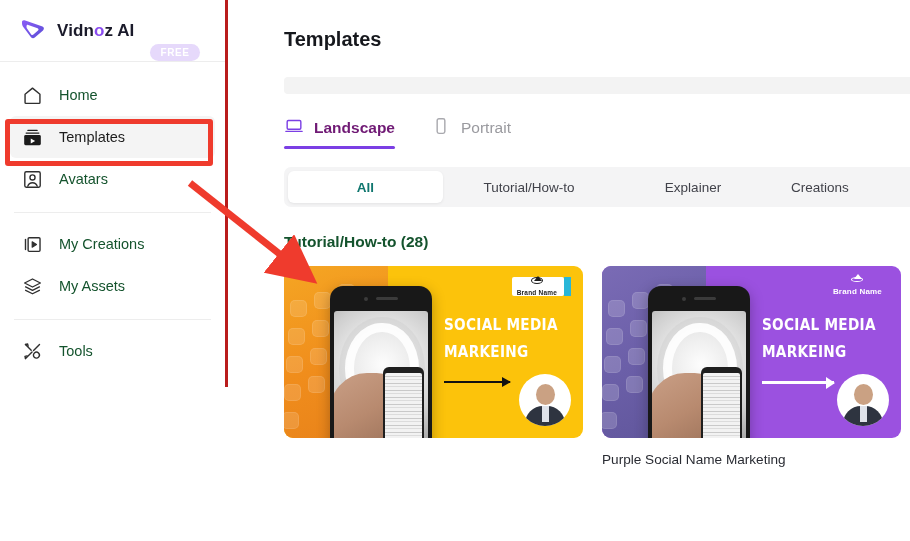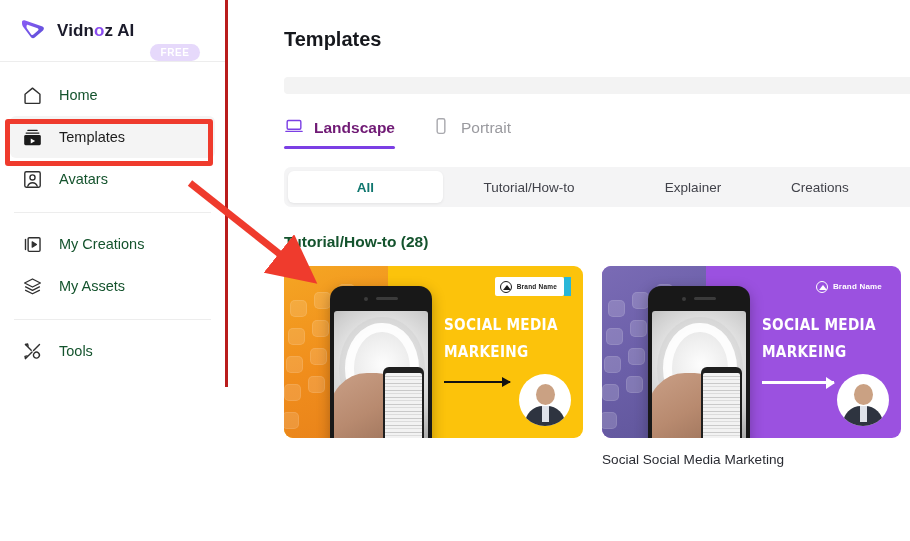--- a/index.html
+++ b/index.html
@@ -226,21 +226,21 @@
     content: ""; position: absolute; left: 50%; top: 0; width: 7px; height: 16px;
     margin-left: -3.5px; background: #dfe3ea;
   }
 
   .th-brand {
     position: absolute; right: 12px; top: 11px;
     display: flex; align-items: center;
   }
   .th-brand .chip {
     background: #ffffff; height: 19px; border-radius: 2px;
-    display: flex; align-items: center; gap: 5px; padding: 0 7px 0 5px;
+    display: flex; align-items: center; gap: 5px; padding: 0 7px 0 5px; flex-direction: column;
   }
   .th-brand .chip .bico {
     width: 12px; height: 12px; border-radius: 50%;
     border: 1.3px solid #1b1b1b; position: relative;
   }
   .th-brand .chip .bico::after {
     content: ""; position: absolute; left: 2px; bottom: 2px;
     width: 0; height: 0; border-left: 4px solid transparent;
     border-right: 4px solid transparent; border-bottom: 5px solid #1b1b1b;
   }
@@ -491,21 +491,21 @@
           <div class="th-title">
             <div>Social Media</div>
             <div>Markeing</div>
           </div>
           <div class="th-arrow"></div>
           <div class="th-avatar">
             <span class="head"></span>
             <span class="body"></span>
           </div>
         </div>
-        <div class="card-caption">Social Social Media Marketing</div>
+        <div class="card-caption">Purple Social Name Marketing</div>
       </div>
     </div>
   </main>
 
   <div class="anno-box"></div>
   <svg class="anno-arrow" width="910" height="541">
     <defs>
       <marker id="ah" markerWidth="7" markerHeight="7" refX="2.2" refY="3.5" orient="auto">
         <path d="M0,0 L7,3.5 L0,7 Z" fill="#ef3b2d"></path>
       </marker>

